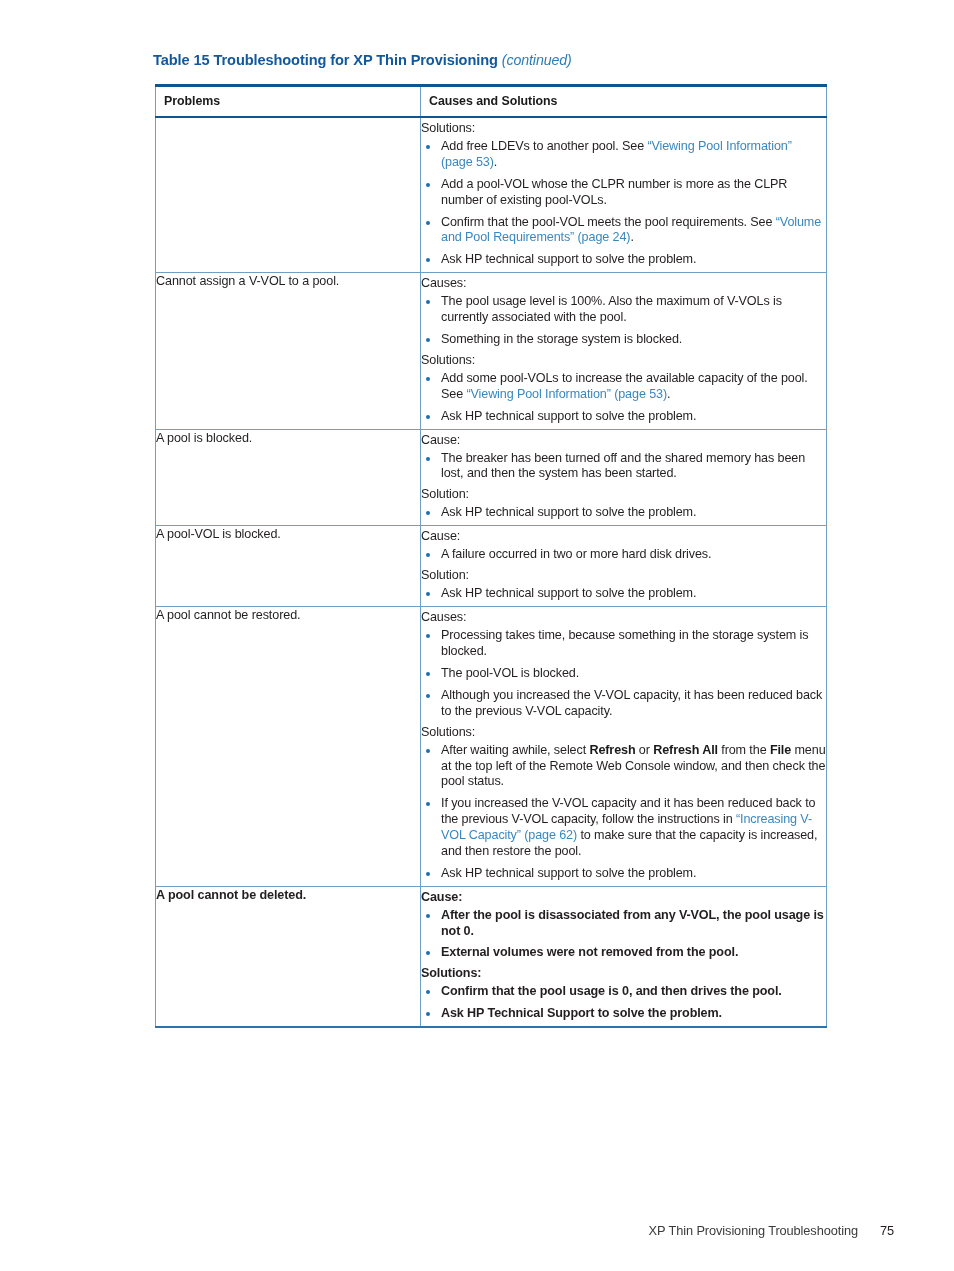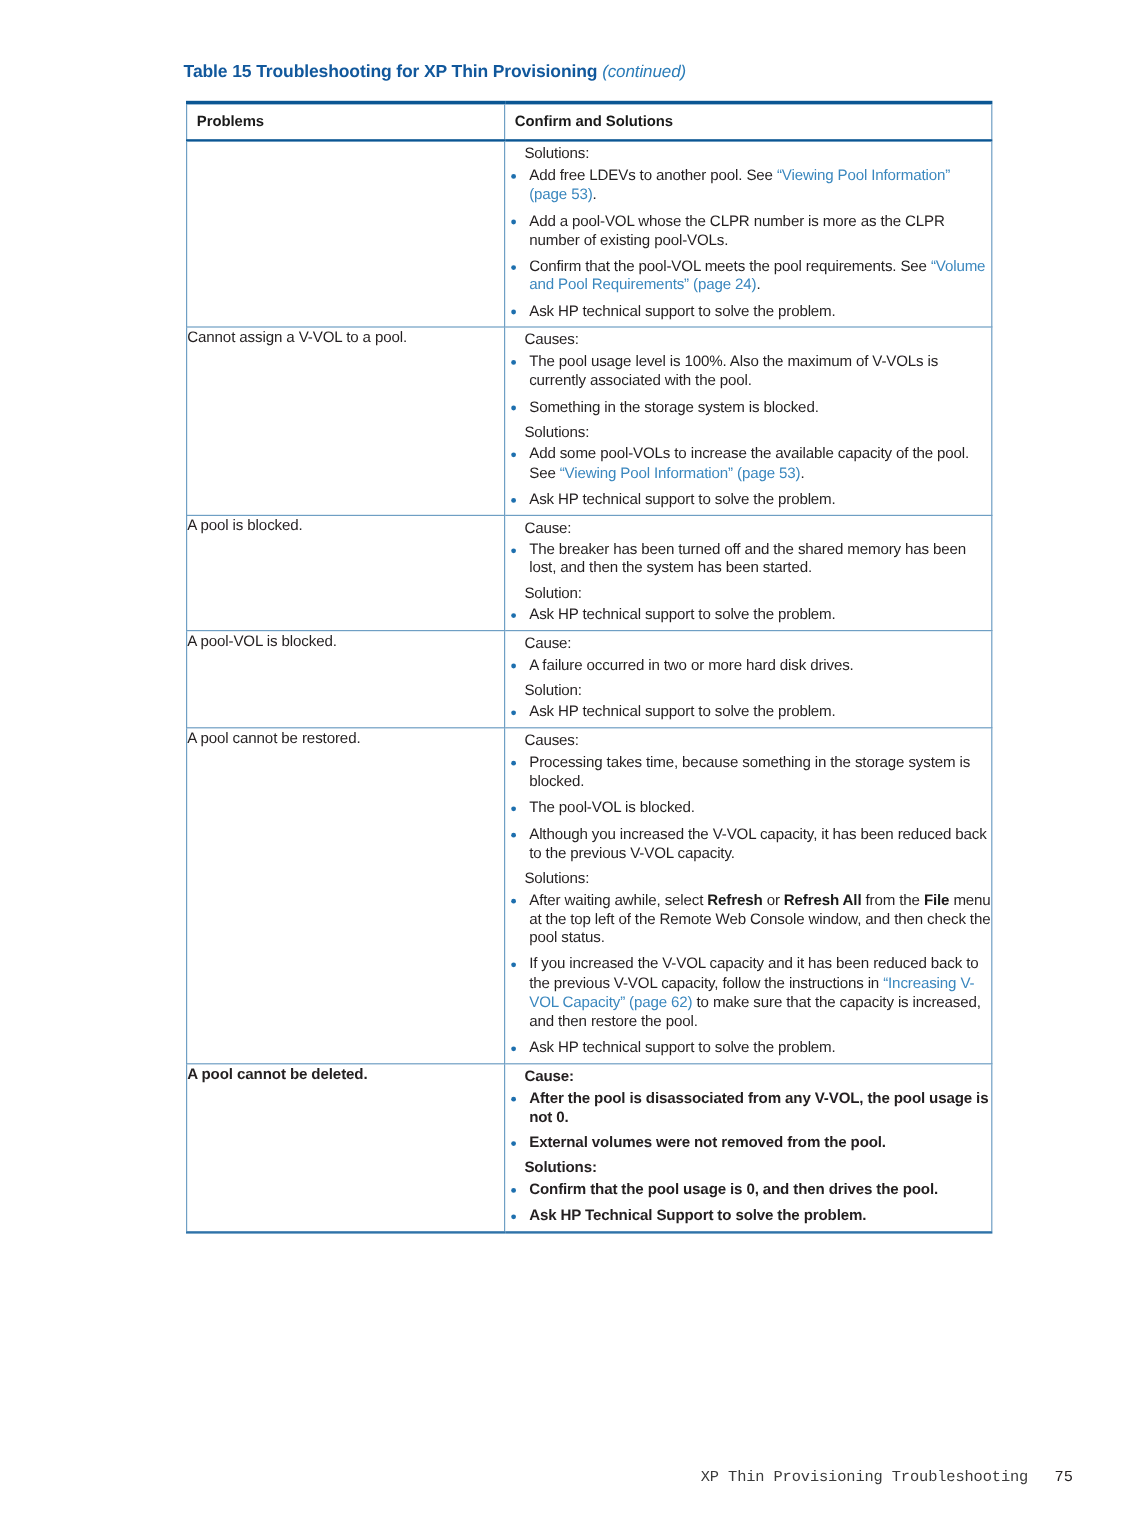--- a/index.html
+++ b/index.html
@@ -92,21 +92,21 @@
   .cell-body {
     padding: 8px 9px 10px 9px;
     font-size: 12.6px;
     color: #231f20;
     line-height: 1.28;
     letter-spacing: -0.12px;
   }
 
   
   .lead {
-    margin: 2px 0 2px 16px;
+    margin: 2px 0 2px 0;
     font-size: 12.6px;
     color: #231f20;
   }
   ul.bl {
     list-style: none;
     margin: 3px 0 4px 0;
     padding: 0;
   }
   ul.bl > li {
     position: relative;
@@ -136,21 +136,20 @@
     left: 0;
     top: 1223px;
     width: 954px;
     height: 22px;
     text-align: right;
     padding-right: 60px;
     box-sizing: border-box;
     font-size: 12.8px;
     color: #3b3b3b;
     letter-spacing: -0.1px;
-    font-family: Liberation Mono, monospace;
   }
   .footer .fname { margin-right: 22px; }
   .footer .fnum { color: #231f20; }
 </style>
 </head>
 <body>
 
 <div class="page">
 
   <div class="table-caption">
@@ -159,21 +158,21 @@
   </div>
 
   <table class="doc-table">
     <colgroup>
         <col class="c1">
         <col class="c2">
       </colgroup>
     <thead>
       <tr>
         <th>Problems</th>
-        <th>Confirm and Solutions</th>
+        <th>Causes and Solutions</th>
       </tr>
     </thead>
     <tbody>
 
       <tr>
         <td class="cell-problem"></td>
         <td class="cell-body">
           <div class="lead">Solutions:</div>
           <ul class="bl">
             <li>Add free LDEVs to another pool. See <span class="xref">“Viewing Pool Information” (page 53)</span>.</li>

